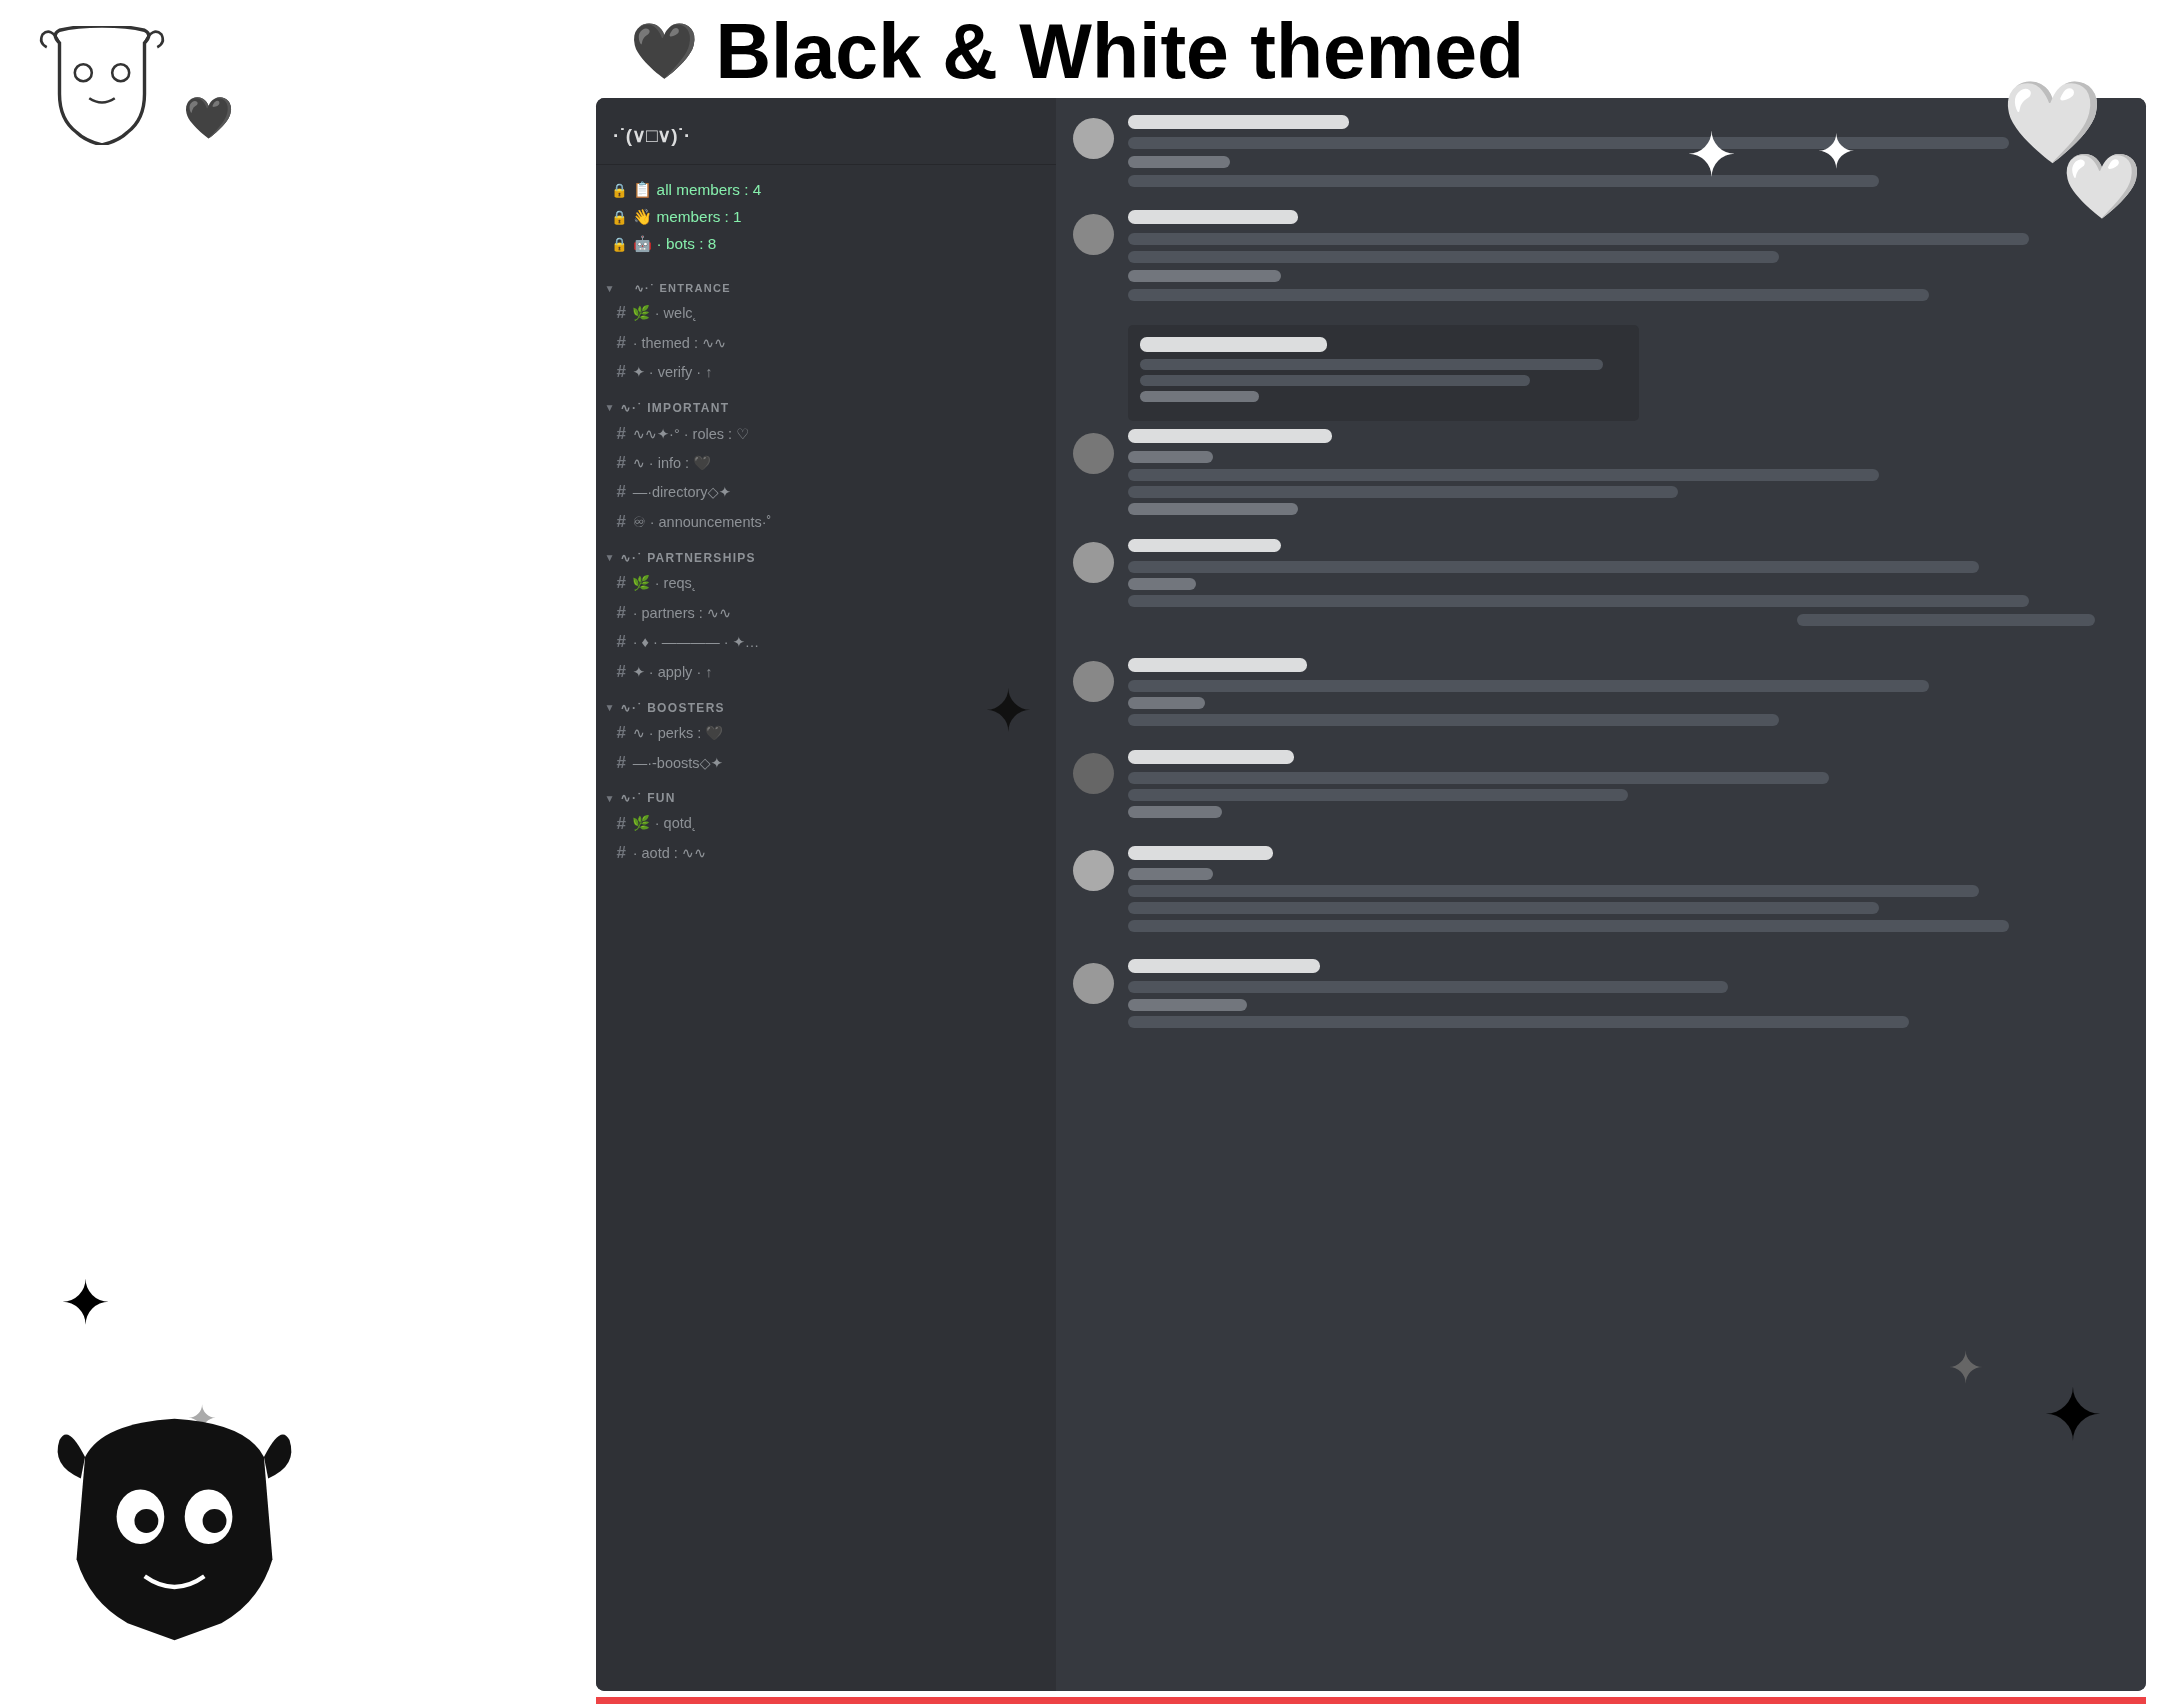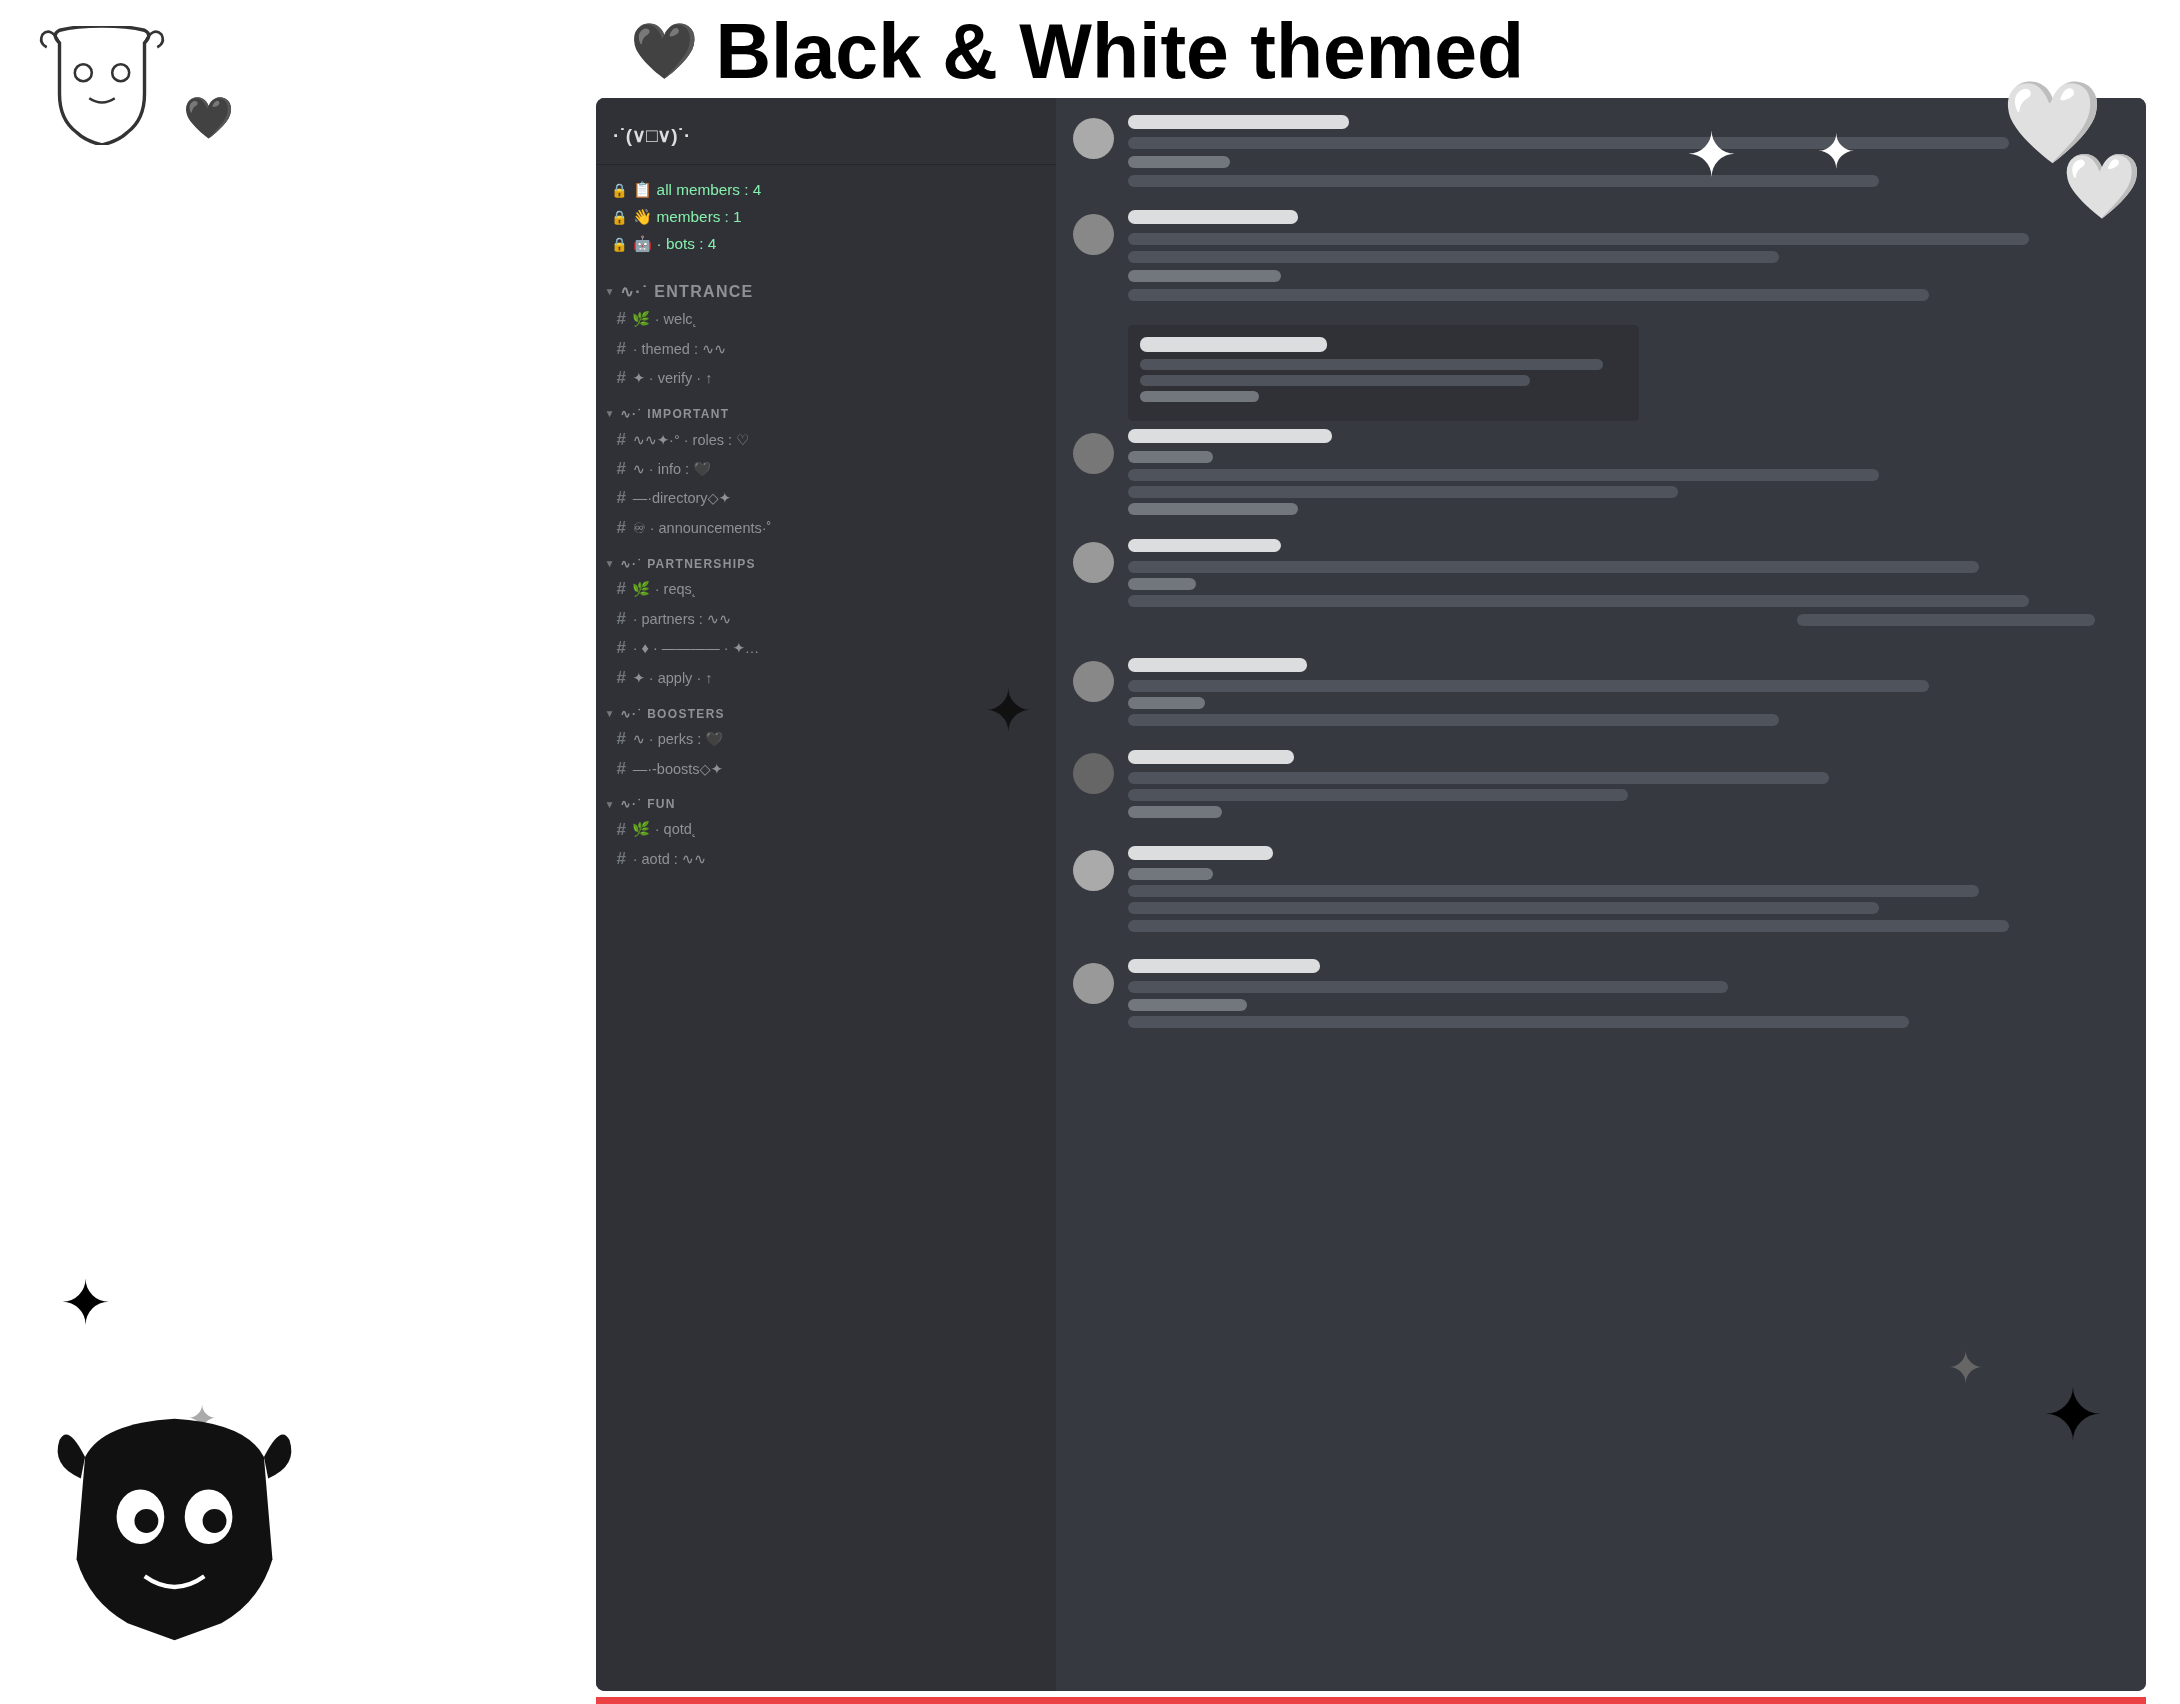--- a/index.html
+++ b/index.html
@@ -317,27 +317,27 @@
         <div class="voice-member-row">
           <span class="lock-icon">🔒</span>
           <span class="voice-member-text">📋 all members : 4</span>
         </div>
         <div class="voice-member-row">
           <span class="lock-icon">🔒</span>
           <span class="voice-member-text">👋 members : 1</span>
         </div>
         <div class="voice-member-row">
           <span class="lock-icon">🔒</span>
-          <span class="voice-member-text">🤖 · bots : 4</span>
+          <span class="voice-member-text">🤖 · bots : 8</span>
         </div>
       </div>
 
       <div class="category-header">
         <span class="category-arrow">▼</span>
-        <span style="font-size:16px;letter-spacing:1.3px;">∿·˙ ENTRANCE</span>
+        <span style="font-size:11px;letter-spacing:1.3px;margin-left:14px;">∿·˙ ENTRANCE</span>
       </div>
       <div class="channel-item">
         <span class="channel-hash">#</span>
         <span class="channel-name">🌿 · welc˛</span>
       </div>
       <div class="channel-item">
         <span class="channel-hash">#</span>
         <span class="channel-name"> · themed : ∿∿</span>
       </div>
       <div class="channel-item">

